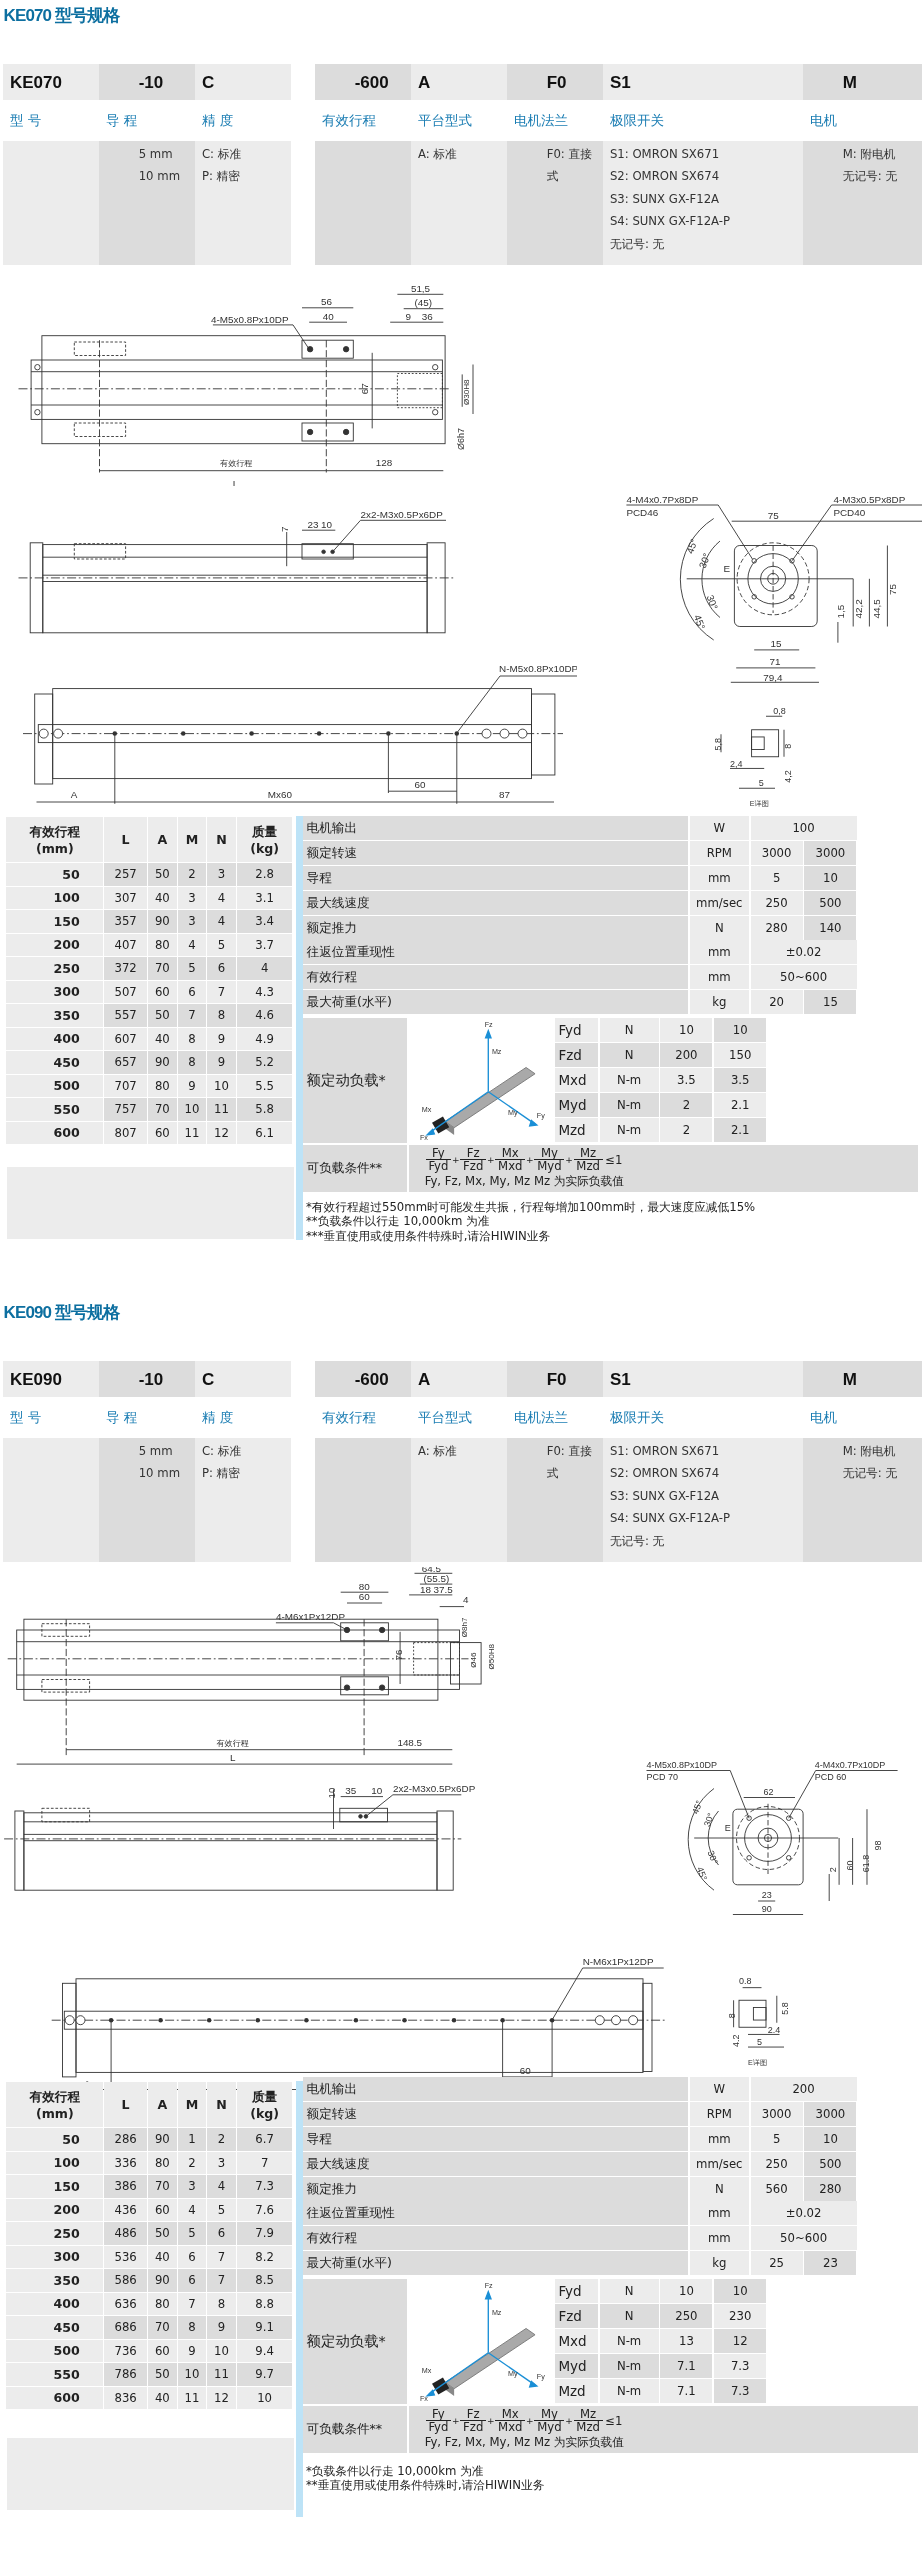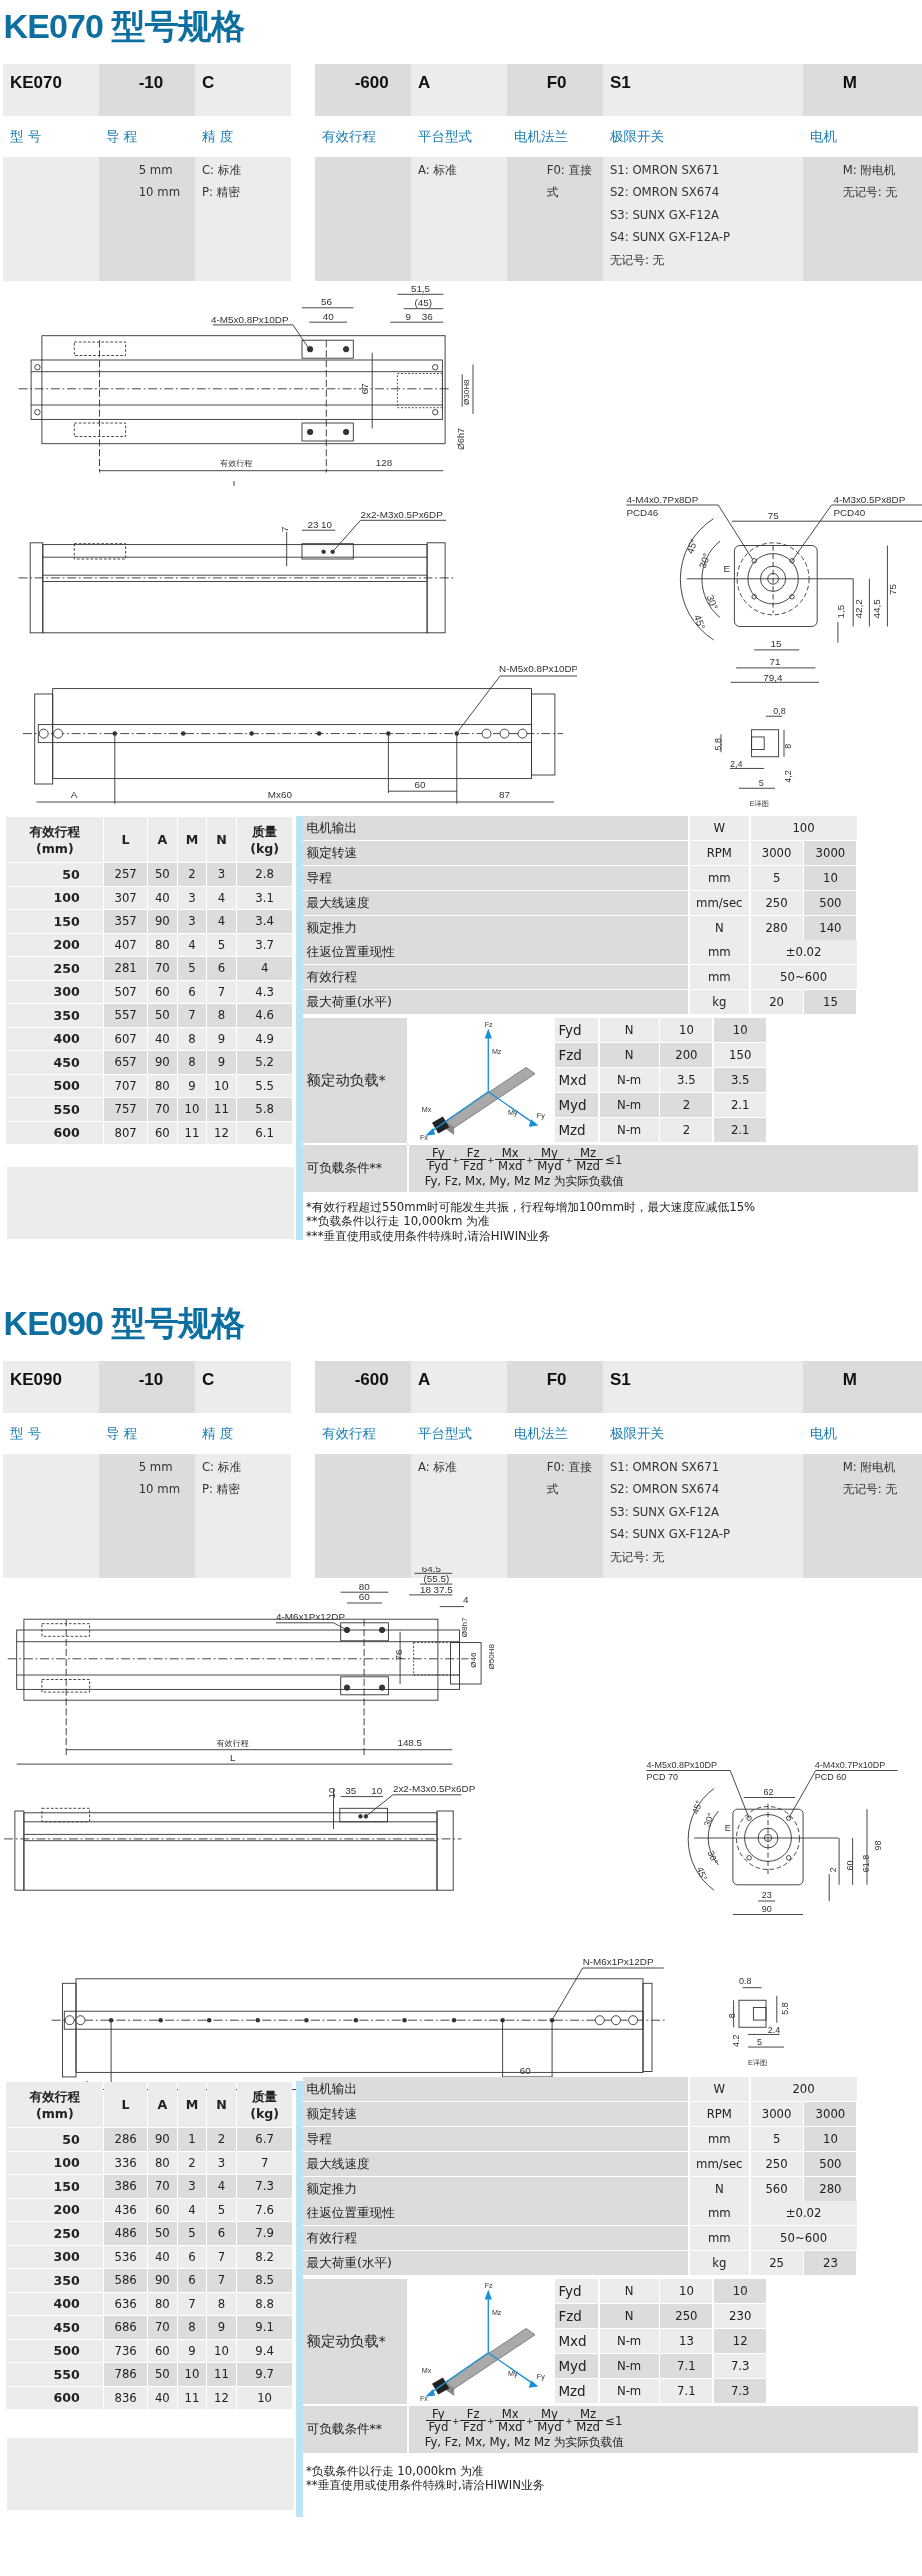--- a/index.html
+++ b/index.html
@@ -1,23 +1,23 @@
 <!DOCTYPE html>
 <html style="font-size:14.4px"><head>
 <meta charset="utf-8">
 <style>
   * { box-sizing: border-box; margin: 0; padding: 0; }
   body { width: 923px; height: 2576px; background: #fff; font-family: "DejaVu Sans", "Liberation Sans", sans-serif; color: #222; position: relative; overflow: hidden; }
   .section { position: absolute; left: 0; width: 923px; }
-  .title { position: absolute; left: 3.6px; font-size: 34px; font-weight: bold; color: #0d6fa0; letter-spacing: -0.9px; font-family: "Liberation Sans", "DejaVu Sans", sans-serif; }
+  .title { position: absolute; left: 3.6px; font-size: 17px; font-weight: bold; color: #0d6fa0; letter-spacing: -0.9px; font-family: "Liberation Sans", "DejaVu Sans", sans-serif; }
   
   .code-table { position: absolute; left: 2.7px; width: 915px; }
   .code-row { display: flex; }
   .code-cell { flex: none; padding-left: 7.2px; }
-  .code-head .code-cell { height: 52px; line-height: 38px; font-size: 17px; font-weight: bold; color: #111; font-family: "Liberation Sans", sans-serif; }
+  .code-head .code-cell { height: 36px; line-height: 38px; font-size: 17px; font-weight: bold; color: #111; font-family: "Liberation Sans", sans-serif; }
   .code-label .code-cell { height: 41px; line-height: 41px; font-size: 13.5px; color: #1b7db3; background: #fff; }
   .code-desc .code-cell { height: 124px; font-size: 11.7px; line-height: 22.5px; color: #333; padding-top: 1.8px; }
   .c0 { width: 96px; } .c1 { width: 96px; } .c2 { width: 96px; } .c3 { width: 96px; margin-left: 24px; }
   .c4 { width: 96px; } .c5 { width: 96px; } .c6 { width: 200px; } .c7 { width: 137px; }
   .light { background: #ececec; } .dark { background: #dcdcdc; padding-left: 40px; }
   
   .drawing { position: absolute; }
   .drawing svg { display: block; }
   
   .dim-table { position: absolute; left: 5.4px; width: 288px; border-collapse: separate; border-spacing: 1.8px; font-size: 11.7px; }
@@ -351,21 +351,21 @@
         <tr>
           <td class="stroke">200</td>
           <td class="v">407</td>
           <td class="v">80</td>
           <td class="v">4</td>
           <td class="v">5</td>
           <td class="v">3.7</td>
         </tr>
         <tr>
           <td class="stroke">250</td>
-          <td class="v">281</td>
+          <td class="v">372</td>
           <td class="v">70</td>
           <td class="v">5</td>
           <td class="v">6</td>
           <td class="v">4</td>
         </tr>
         <tr>
           <td class="stroke">300</td>
           <td class="v">507</td>
           <td class="v">60</td>
           <td class="v">6</td>

